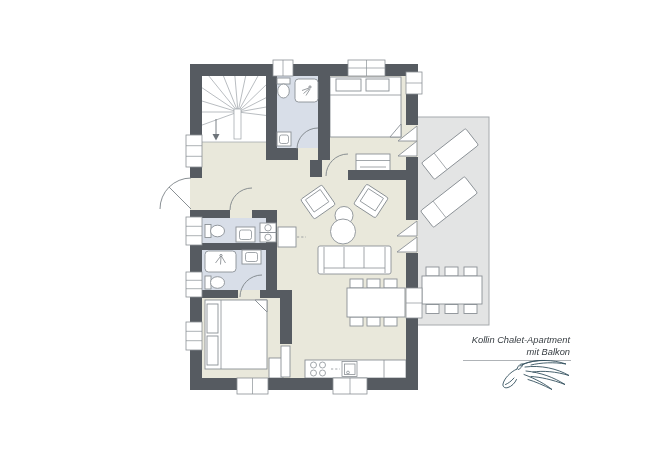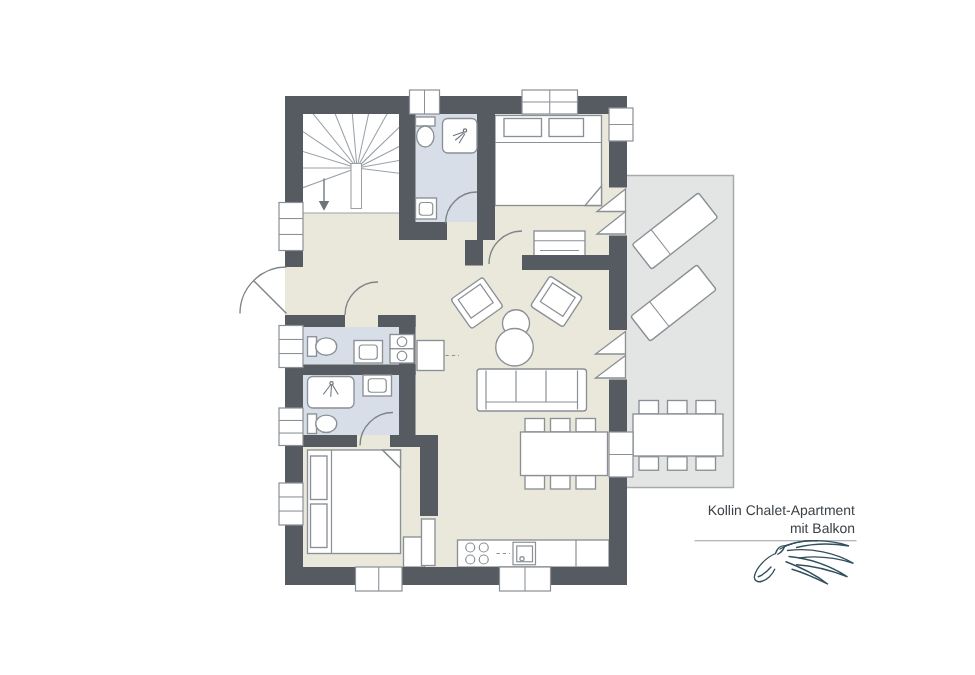--- a/index.html
+++ b/index.html
@@ -1,16 +1,16 @@
 <!DOCTYPE html>
 <html style="--wall: #565b61; --floor: #e9e8db; --bath: #d8dee8; --balcony: #e3e4e4; --balcony-border: #a6aaad; --line: #8a9095; --fine: #9ba1a6; --text: #3b4146; --logo: #33505e;"><head>
 <meta charset="utf-8">
 <style>
   html,body{margin:0;padding:0;background:#fff;}
-  .stage{position:relative;width:650px;height:450px;background:#fff;overflow:hidden;}
+  .stage{position:relative;width:650px;height:450px;background:#fff;overflow:hidden;font-style:italic;}
   svg{display:block;}
   .wall{fill:var(--wall);}
   .floor{fill:var(--floor);}
   .bathf{fill:var(--bath);}
   .balc{fill:var(--balcony);stroke:var(--balcony-border);stroke-width:1;}
   .furn{fill:#fff;stroke:var(--line);stroke-width:.9;}
   .furnl{stroke:var(--line);stroke-width:.8;fill:none;}
   .fine{stroke:var(--fine);stroke-width:.7;fill:none;}
   .arc{stroke:#7d8388;stroke-width:.9;fill:none;}
   .win{fill:#fff;stroke:var(--line);stroke-width:.8;}

